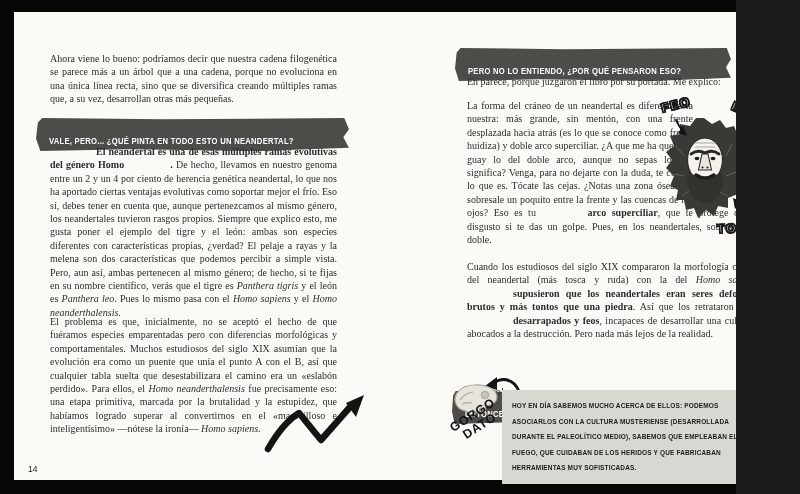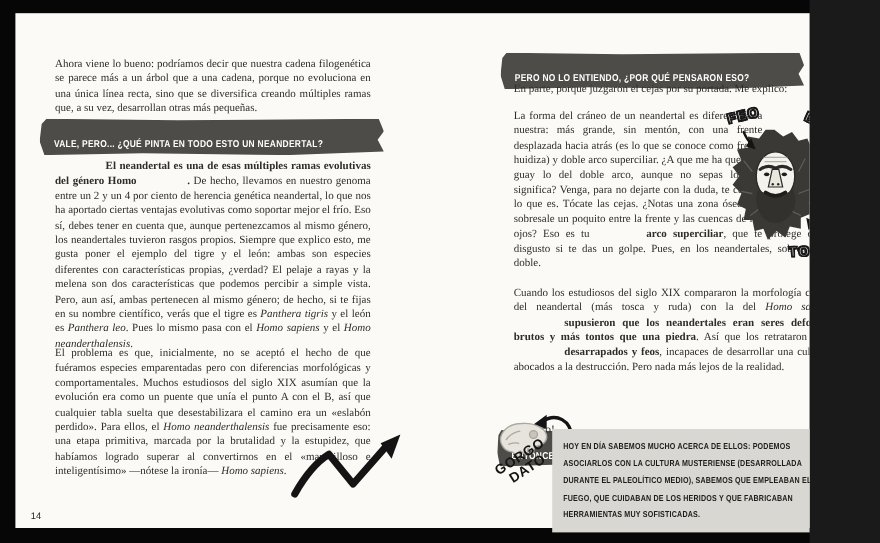--- a/index.html
+++ b/index.html
@@ -32,42 +32,42 @@
 </style>
 </head>
 <body>
 
 <div class="stage">
   <div class="spread">
 
     <div>
       <div class="para" style="left:36px;top:40px;width:287px;"><span class="run-n">Ahora viene lo bueno: podríamos decir que nuestra cadena filogenética se parece más a un árbol que a una cadena, porque no evoluciona en una única línea recta, sino que se diversifica creando múltiples ramas que, a su vez, desarrollan otras más pequeñas.</span></div>
 
-      <div class="bar" style="left:22px;top:96px;">
+      <div class="bar" style="left:22px;top:106px;">
         <span class="bar-text">VALE, PERO... ¿QUÉ PINTA EN TODO ESTO UN NEANDERTAL?</span>
       </div>
 
       <div class="para" style="left:36px;top:133px;width:287px;"><span class="run-b">El neandertal es una de esas múltiples ramas evolutivas del género </span><span class="run-bi">Homo</span><span class="run-b">.</span><span class="run-n"> De hecho, llevamos en nuestro genoma entre un 2 y un 4 por ciento de herencia genética neandertal, lo que nos ha aportado ciertas ventajas evolutivas como soportar mejor el frío. Eso sí, debes tener en cuenta que, aunque pertenezcamos al mismo género, los neandertales tuvieron rasgos propios. Siempre que explico esto, me gusta poner el ejemplo del tigre y el león: ambas son especies diferentes con características propias, ¿verdad? El pelaje a rayas y la melena son dos características que podemos percibir a simple vista. Pero, aun así, ambas pertenecen al mismo género; de hecho, si te fijas en su nombre científico, verás que el tigre es </span><span class="run-i">Panthera tigris</span><span class="run-n"> y el león es </span><span class="run-i">Panthera leo</span><span class="run-n">. Pues lo mismo pasa con el </span><span class="run-i">Homo sapiens</span><span class="run-n"> y el </span><span class="run-i">Homo neanderthalensis</span><span class="run-n">.</span></div>
 
       <div class="para" style="left:36px;top:303px;width:287px;"><span class="run-n">El problema es que, inicialmente, no se aceptó el hecho de que fuéramos especies emparentadas pero con diferencias morfológicas y comportamentales. Muchos estudiosos del siglo XIX asumían que la evolución era como un puente que unía el punto A con el B, así que cualquier tabla suelta que desestabilizara el camino era un «eslabón perdido». Para ellos, el </span><span class="run-i">Homo neanderthalensis</span><span class="run-n"> fue precisamente eso: una etapa primitiva, marcada por la brutalidad y la estupidez, que habíamos logrado superar al convertirnos en el «maravilloso e inteligentísimo» —nótese la ironía— </span><span class="run-i">Homo sapiens</span><span class="run-n">.</span></div>
 
       <svg style="left:248px;top:382px;" width="104" height="60" viewBox="0 0 104 60">
         <path d="M6,55 C14,41 24,27 37,19 L59,46 L88,13" fill="none" stroke="#141414" stroke-width="6.5" stroke-linecap="round" stroke-linejoin="round"></path>
         <polygon points="102,1 84,9 94,23" fill="#141414"></polygon>
       </svg>
 
       <div class="pagenum" style="left:14px;top:452px;">14</div>
     </div>
 
     <div>
       <div class="bar" style="left:441px;top:36px;">
         <span class="bar-text">PERO NO LO ENTIENDO, ¿POR QUÉ PENSARON ESO?</span>
       </div>
 
-      <div class="para" style="left:453px;top:63px;width:292px;">En parte, porque juzgaron el cejas por su portada. Me explico:</div>
+      <div class="para" style="left:453px;top:63px;width:292px;">En parece, porque juzgaron el libro por su portada. Me explico:</div>
 
       <div class="para" style="left:453px;top:87px;width:292px;">
         <span class="imgspacer"></span>
         <span><span class="run-n">La forma del cráneo de un neandertal es diferente a la nuestra: más grande, sin mentón, con una frente desplazada hacia atrás (es lo que se conoce como frente huidiza) y doble arco superciliar. ¿A que me ha quedado guay lo del doble arco, aunque no sepas lo que significa? Venga, para no dejarte con la duda, te cuento lo que es. Tócate las cejas. ¿Notas una zona ósea que sobresale un poquito entre la frente y las cuencas de los ojos? Eso es tu </span><span class="run-b">arco superciliar</span><span class="run-n">, que te protege de un disgusto si te das un golpe. Pues, en los neandertales, sobresalía el doble.</span></span>
       </div>
 
       <svg style="left:648px;top:104px;" width="86" height="112" viewBox="0 0 86 112">
         <path d="M42,2 L50,8 L58,4 L64,12 L72,10 L76,20 L82,26 L78,34 L84,44 L78,52 L82,62 L74,68 L76,78
                  L66,82 L66,92 L56,90 L52,100 L44,94 L36,102 L32,92 L24,94 L22,84 L14,84 L16,74 L8,70
                  L12,60 L4,52 L10,44 L4,36 L12,30 L8,20 L18,18 L18,8 L28,10 L34,2 Z" fill="#3b3936"></path>

